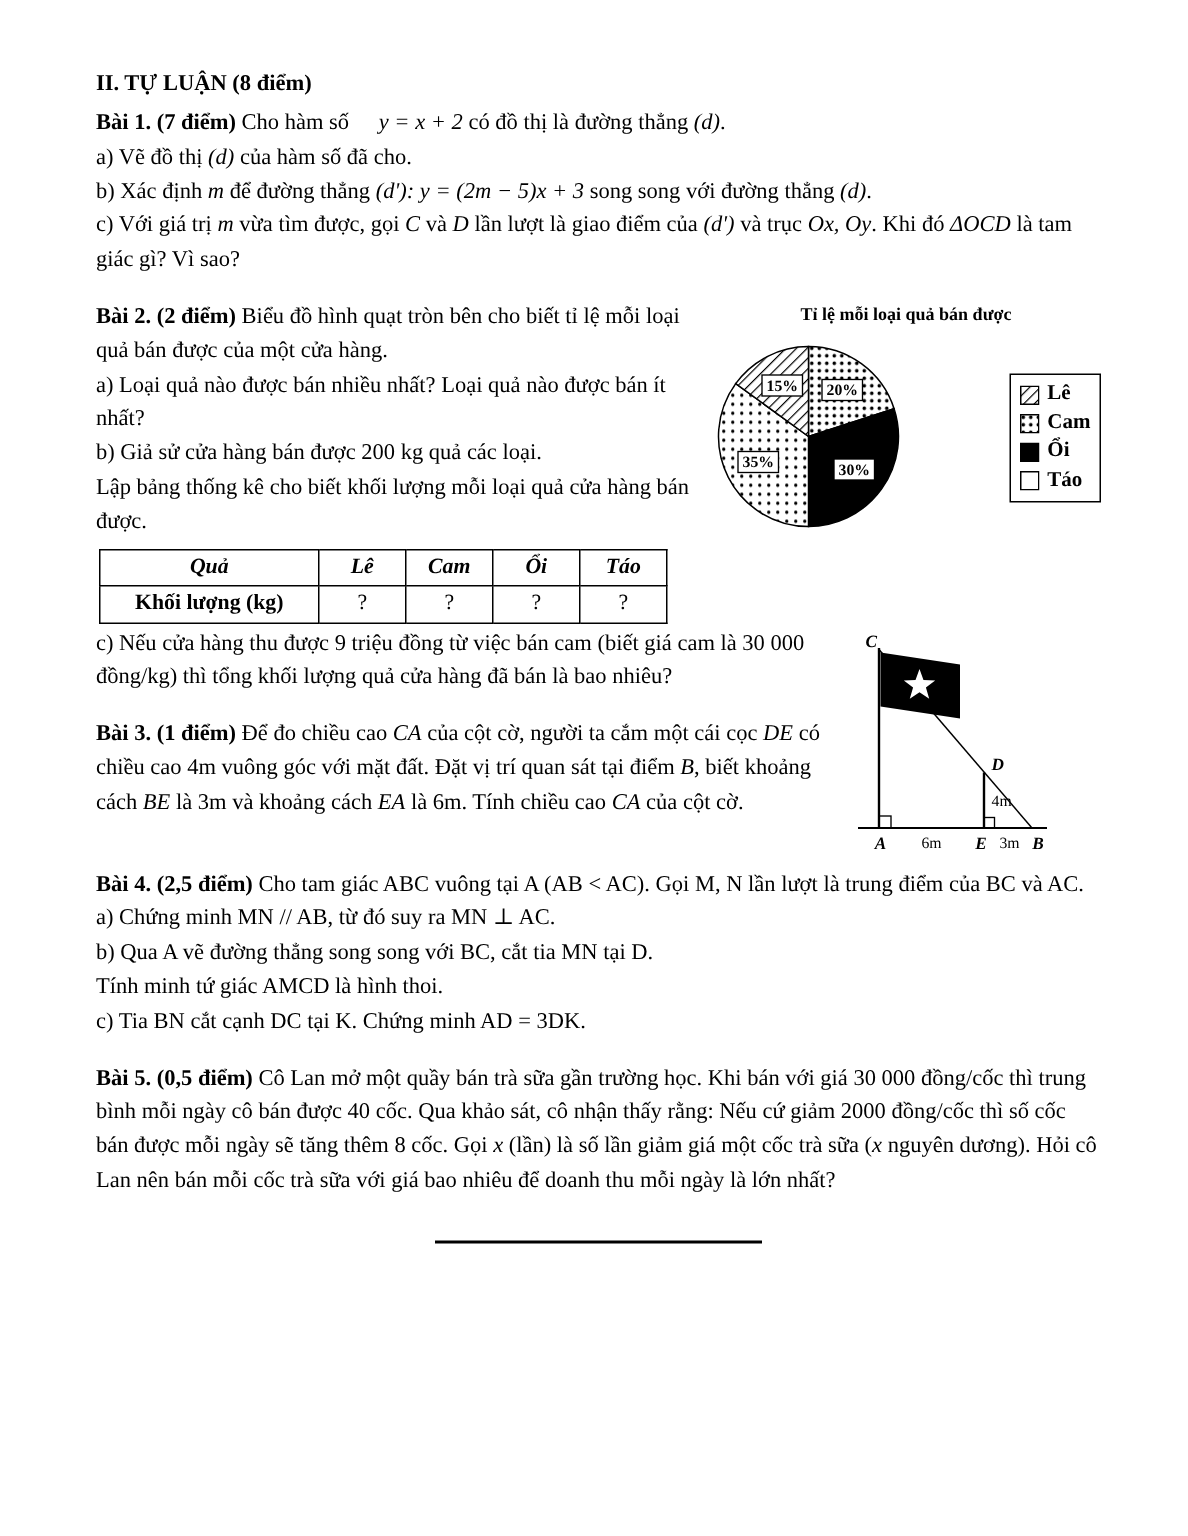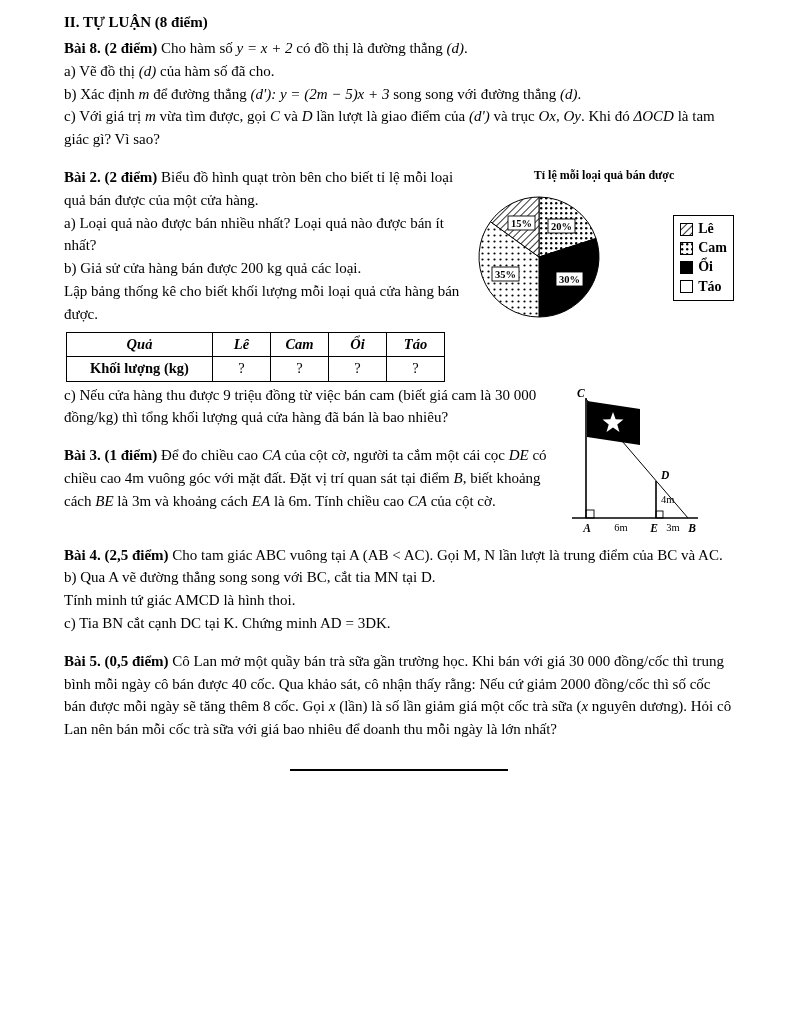--- a/index.html
+++ b/index.html
@@ -3,21 +3,21 @@
 <meta charset="utf-8">
 <style>
   * { box-sizing: border-box; }
   html, body { margin: 0; padding: 0; }
   body {
     width: 792px; height: 1024px; overflow: hidden;
     background: #ffffff; color: #000000;
     font-family: "Liberation Serif", "DejaVu Serif", serif;
     font-size: 15px;
   }
-  .page { padding: 14px 58px 0 64px; }
+  .page { padding: 48px 58px 0 64px; }
   p { margin: 0; line-height: 1.52; }
   .b { font-weight: bold; }
   .ph { font-weight: bold; }
   .section-title { font-weight: bold; margin-bottom: 6px; }
   .problem { margin-bottom: 15px; }
 
   .two-col { display: flex; }
   .col-text { flex: 0 0 402px; width: 402px; }
   .col-chart { flex: 1; padding-top: 2px; padding-left: 8px; }
   .chart-title { font-weight: bold; font-size: 12px; text-align: center; margin-bottom: 8px; }
@@ -43,21 +43,21 @@
   .fig-len { font-size: 10.5px; }
 </style>
 </head>
 <body>
 
 <div class="page">
 
   <div class="section-title">II. TỰ LUẬN (8 điểm)</div>
 
   <div class="problem">
-    <p><b class="ph">Bài 8. (2 điểm)</b> <span><span>Cho hàm số </span><span style="font-style: italic;">y = x + 2</span><span> có đồ thị là đường thẳng </span><span style="font-style: italic;">(d)</span><span>.</span></span></p>
+    <p><b class="ph">Bài 1. (7 điểm)</b> <span><span>Cho hàm số </span><span style="font-style: italic; margin-left: 16px;">y = x + 2</span><span> có đồ thị là đường thẳng </span><span style="font-style: italic;">(d)</span><span>.</span></span></p>
     <p><span>a) Vẽ đồ thị </span><span style="font-style: italic;">(d)</span><span> của hàm số đã cho.</span></p>
     <p><span>b) Xác định </span><span style="font-style: italic;">m</span><span> để đường thẳng </span><span style="font-style: italic;">(d'): y = (2m − 5)x + 3</span><span> song song với đường thẳng </span><span style="font-style: italic;">(d)</span><span>.</span></p>
     <p><span>c) Với giá trị </span><span style="font-style: italic;">m</span><span> vừa tìm được, gọi </span><span style="font-style: italic;">C</span><span> và </span><span style="font-style: italic;">D</span><span> lần lượt là giao điểm của </span><span style="font-style: italic;">(d')</span><span> và trục </span><span style="font-style: italic;">Ox, Oy</span><span>. Khi đó </span><span style="font-style: italic;">ΔOCD</span><span> là tam giác gì? Vì sao?</span></p>
   </div>
 
   <div class="problem">
     <div class="two-col">
       <div class="col-text">
         <p><b class="ph">Bài 2. (2 điểm)</b> <span>Biểu đồ hình quạt tròn bên cho biết tỉ lệ mỗi loại quả bán được của một cửa hàng.</span></p>
         <p>a) Loại quả nào được bán nhiều nhất? Loại quả nào được bán ít nhất?</p>
@@ -180,20 +180,21 @@
   </div>
 
   <div class="problem">
     <p><b class="ph">Bài 3. (1 điểm)</b> <span><span>Để đo chiều cao </span><span style="font-style: italic;">CA</span><span> của cột cờ, người ta cắm một cái cọc </span><span style="font-style: italic;">DE</span><span> có chiều cao 4m vuông góc với mặt đất. Đặt vị trí quan sát tại điểm </span><span style="font-style: italic;">B</span><span>, biết khoảng cách </span><span style="font-style: italic;">BE</span><span> là 3m và khoảng cách </span><span style="font-style: italic;">EA</span><span> là 6m. Tính chiều cao </span><span style="font-style: italic;">CA</span><span> của cột cờ.</span></span></p>
   </div>
 
   <div class="clear"></div>
 
   <div class="problem">
     <p><b class="ph">Bài 4. (2,5 điểm)</b> <span>Cho tam giác ABC vuông tại A (AB &lt; AC). Gọi M, N lần lượt là trung điểm của BC và AC.</span></p>
+    <p>a) Chứng minh MN // AB, từ đó suy ra MN ⊥ AC.</p>
     <p>b) Qua A vẽ đường thẳng song song với BC, cắt tia MN tại D.</p>
     <p>Tính minh tứ giác AMCD là hình thoi.</p>
     <p>c) Tia BN cắt cạnh DC tại K. Chứng minh AD = 3DK.</p>
   </div>
 
   <div class="problem">
     <p><b class="ph">Bài 5. (0,5 điểm)</b> <span><span>Cô Lan mở một quầy bán trà sữa gần trường học. Khi bán với giá 30 000 đồng/cốc thì trung bình mỗi ngày cô bán được 40 cốc. Qua khảo sát, cô nhận thấy rằng: Nếu cứ giảm 2000 đồng/cốc thì số cốc bán được mỗi ngày sẽ tăng thêm 8 cốc. Gọi </span><span style="font-style: italic;">x</span><span> (lần) là số lần giảm giá một cốc trà sữa (</span><span style="font-style: italic;">x</span><span> nguyên dương). Hỏi cô Lan nên bán mỗi cốc trà sữa với giá bao nhiêu để doanh thu mỗi ngày là lớn nhất?</span></span></p>
   </div>
 
   <div class="end-line"></div>

